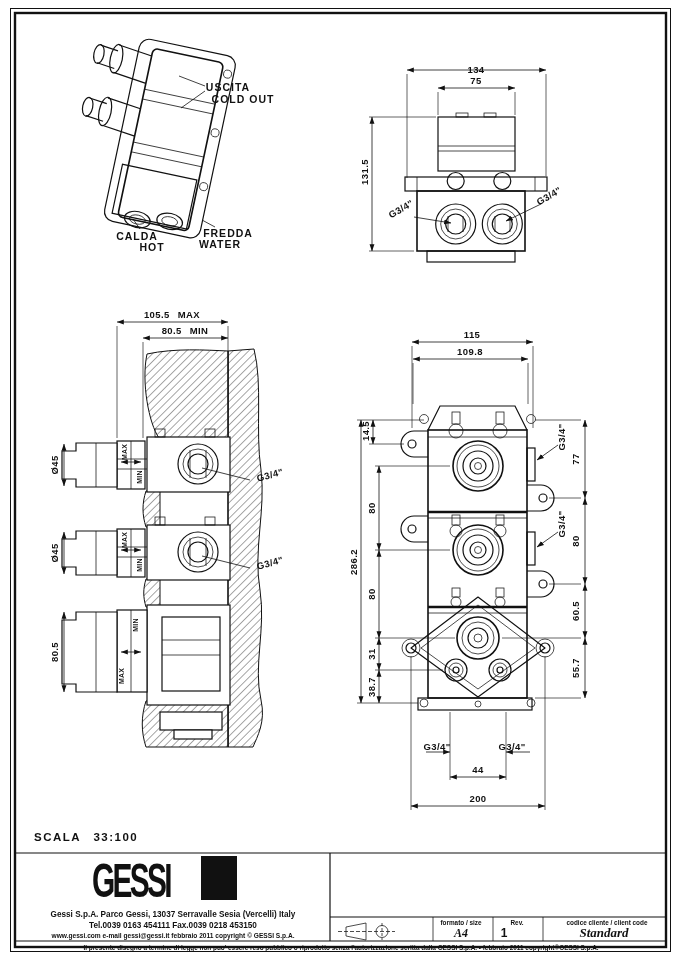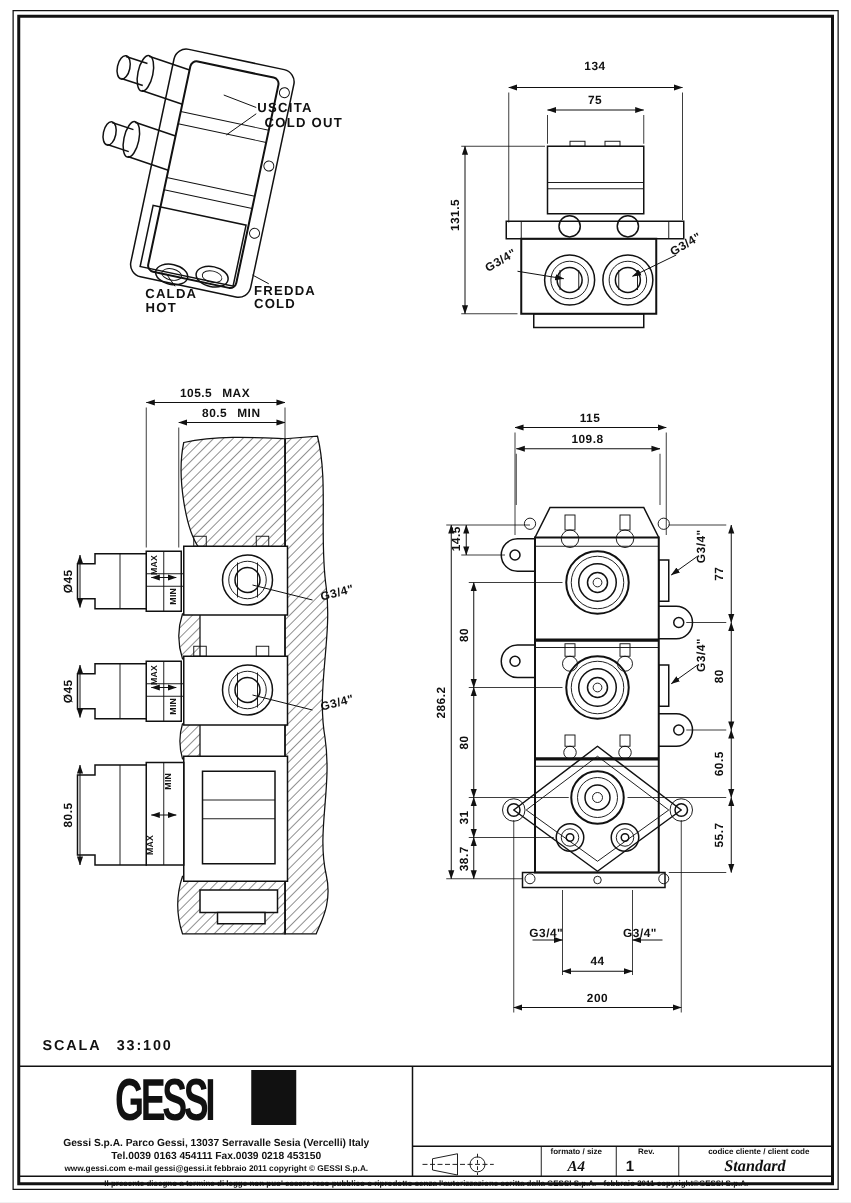--- a/index.html
+++ b/index.html
@@ -314,25 +314,25 @@
     <line x1="338" y1="931.5" x2="395" y2="931.5" class="thin" stroke-dasharray="4,2"></line>
     <circle cx="382" cy="931.5" r="6" class="thin"></circle>
     <line x1="382" y1="923" x2="382" y2="940" class="thin" stroke-dasharray="3,2"></line>
   </g>
 </g>
 </svg>
 
 <span class="lbl big" style="left:228px;top:87px">USCITA</span>
 <span class="lbl big" style="left:243px;top:99px">COLD OUT</span>
 <span class="lbl big" style="left:137px;top:236px">CALDA</span>
-<span class="lbl big" style="left:129px;top:247px">HOT</span>
+<span class="lbl big" style="left:152px;top:247px">HOT</span>
 <span class="lbl big" style="left:228px;top:233px">FREDDA</span>
-<span class="lbl big" style="left:220px;top:244px">COLD</span>
-
-<span class="lbl" style="left:476px;top:54px">134</span>
+<span class="lbl big" style="left:220px;top:244px">WATER</span>
+
+<span class="lbl" style="left:476px;top:70px">134</span>
 <span class="lbl" style="left:476px;top:81px">75</span>
 <span class="lbl r90" style="left:365px;top:172px">131.5</span>
 <span class="lbl rd" style="left:401px;top:209px">G3/4"</span>
 <span class="lbl rd" style="left:549px;top:196px">G3/4"</span>
 
 <span class="lbl wide" style="left:172px;top:315px">105.5 MAX</span>
 <span class="lbl wide" style="left:185px;top:331px">80.5 MIN</span>
 <span class="lbl r90" style="left:55px;top:465px">Ø45</span>
 <span class="lbl r90" style="left:55px;top:553px">Ø45</span>
 <span class="lbl r90" style="left:55px;top:652px">80.5</span>

